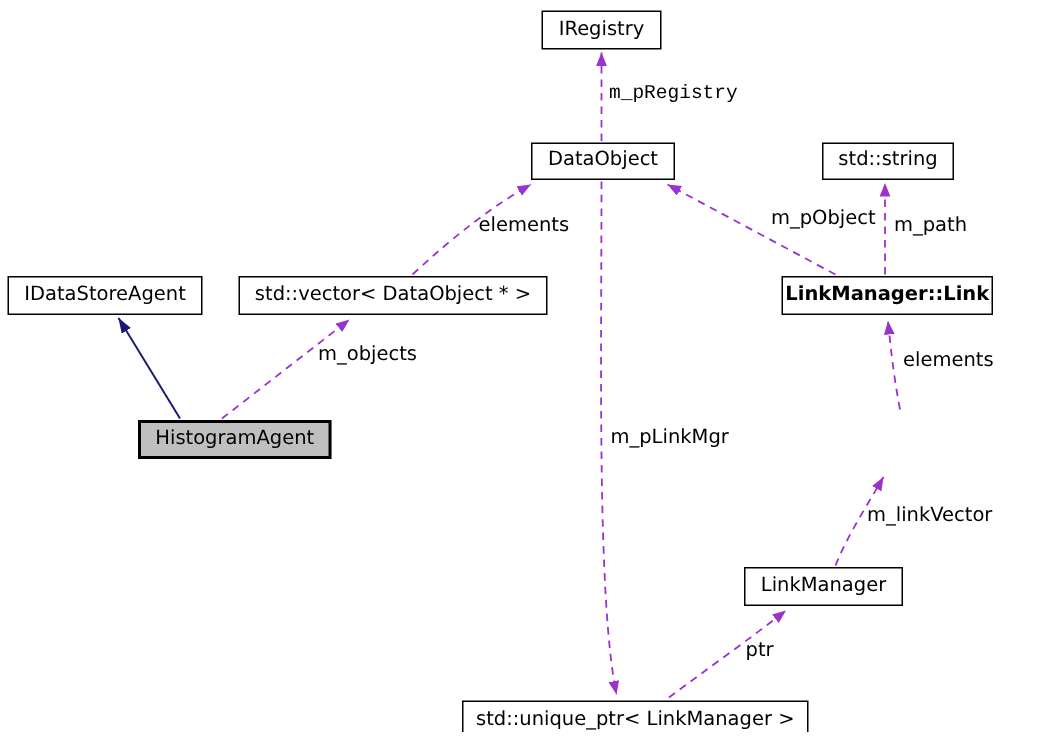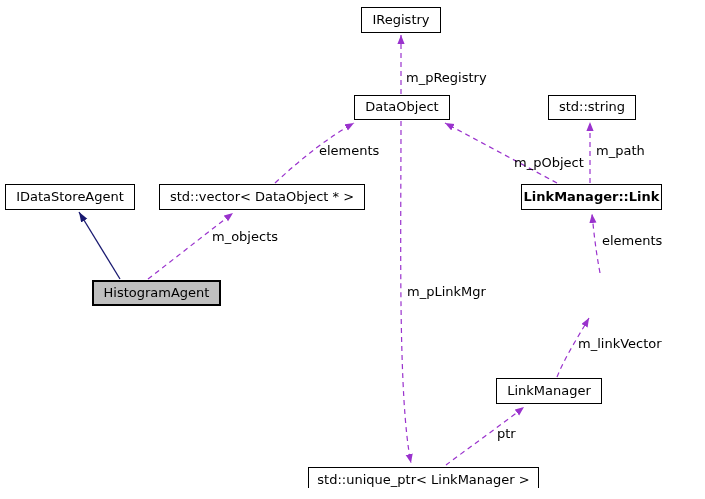--- a/index.html
+++ b/index.html
@@ -73,25 +73,25 @@
 
   <div class="node" style="left:521px;top:184px;width:141px;height:26px;font-weight:bold;">LinkManager::Link</div>
 
   <div class="node highlight" style="left:64px;top:280px;width:129px;height:26px;">HistogramAgent</div>
 
 
   <div class="node" style="left:496px;top:378px;width:106px;height:26px;">LinkManager</div>
 
   <div class="node" style="left:308px;top:467px;width:231px;height:26px;text-align:right;">std::unique_ptr&lt; LinkManager &gt;</div>
 
-  <div class="edge-label" style="left:406px;top:70px;">m_pRegistry</div>
+  <div class="edge-label" style="left:406px;top:54px;font-family:Liberation Mono, monospace;">m_pRegistry</div>
 
   <div class="edge-label" style="left:319px;top:143px;">elements</div>
 
-  <div class="edge-label" style="left:514px;top:155px;">m_pObject</div>
+  <div class="edge-label" style="left:514px;top:138px;">m_pObject</div>
 
   <div class="edge-label" style="left:596px;top:143px;text-align:right;">m_path</div>
 
   <div class="edge-label" style="left:212px;top:229px;">m_objects</div>
 
   <div class="edge-label" style="left:602px;top:233px;">elements</div>
 
   <div class="edge-label" style="left:407px;top:284px;">m_pLinkMgr</div>
 
   <div class="edge-label" style="left:578px;top:336px;">m_linkVector</div>

